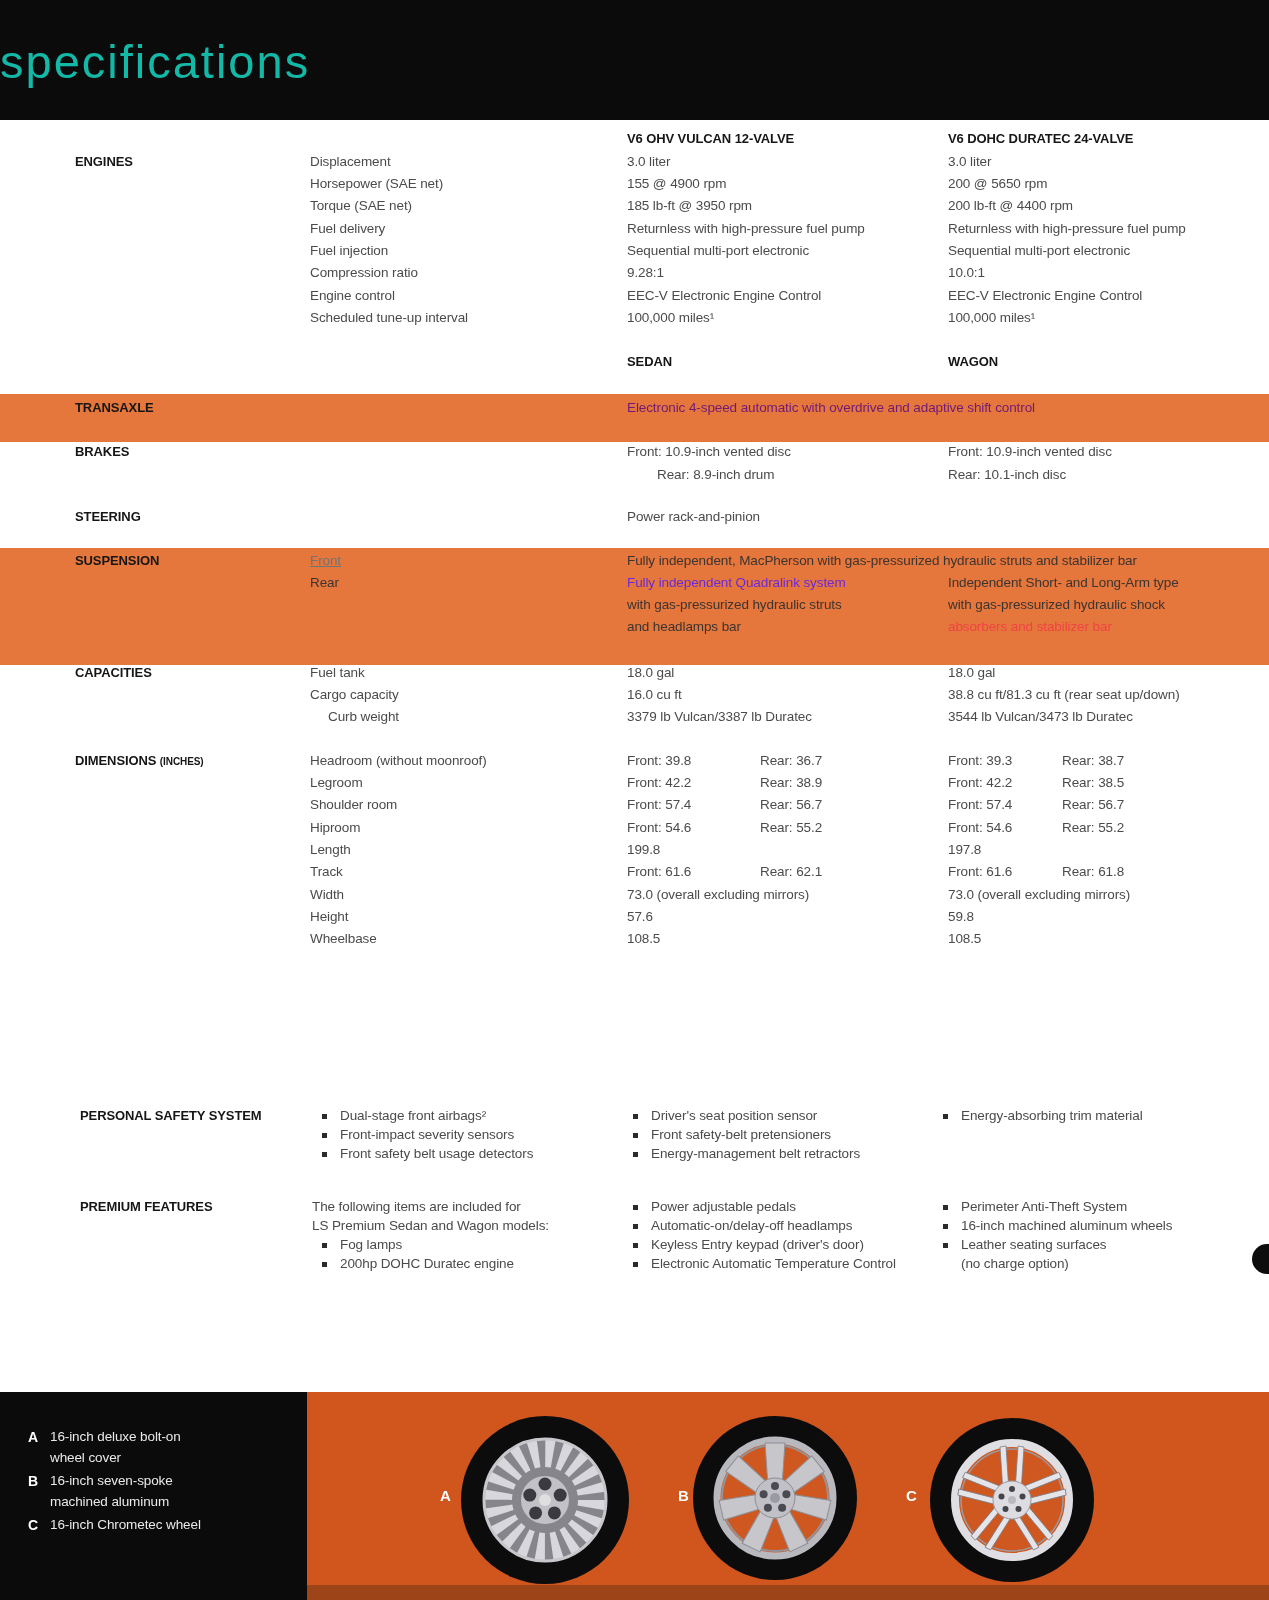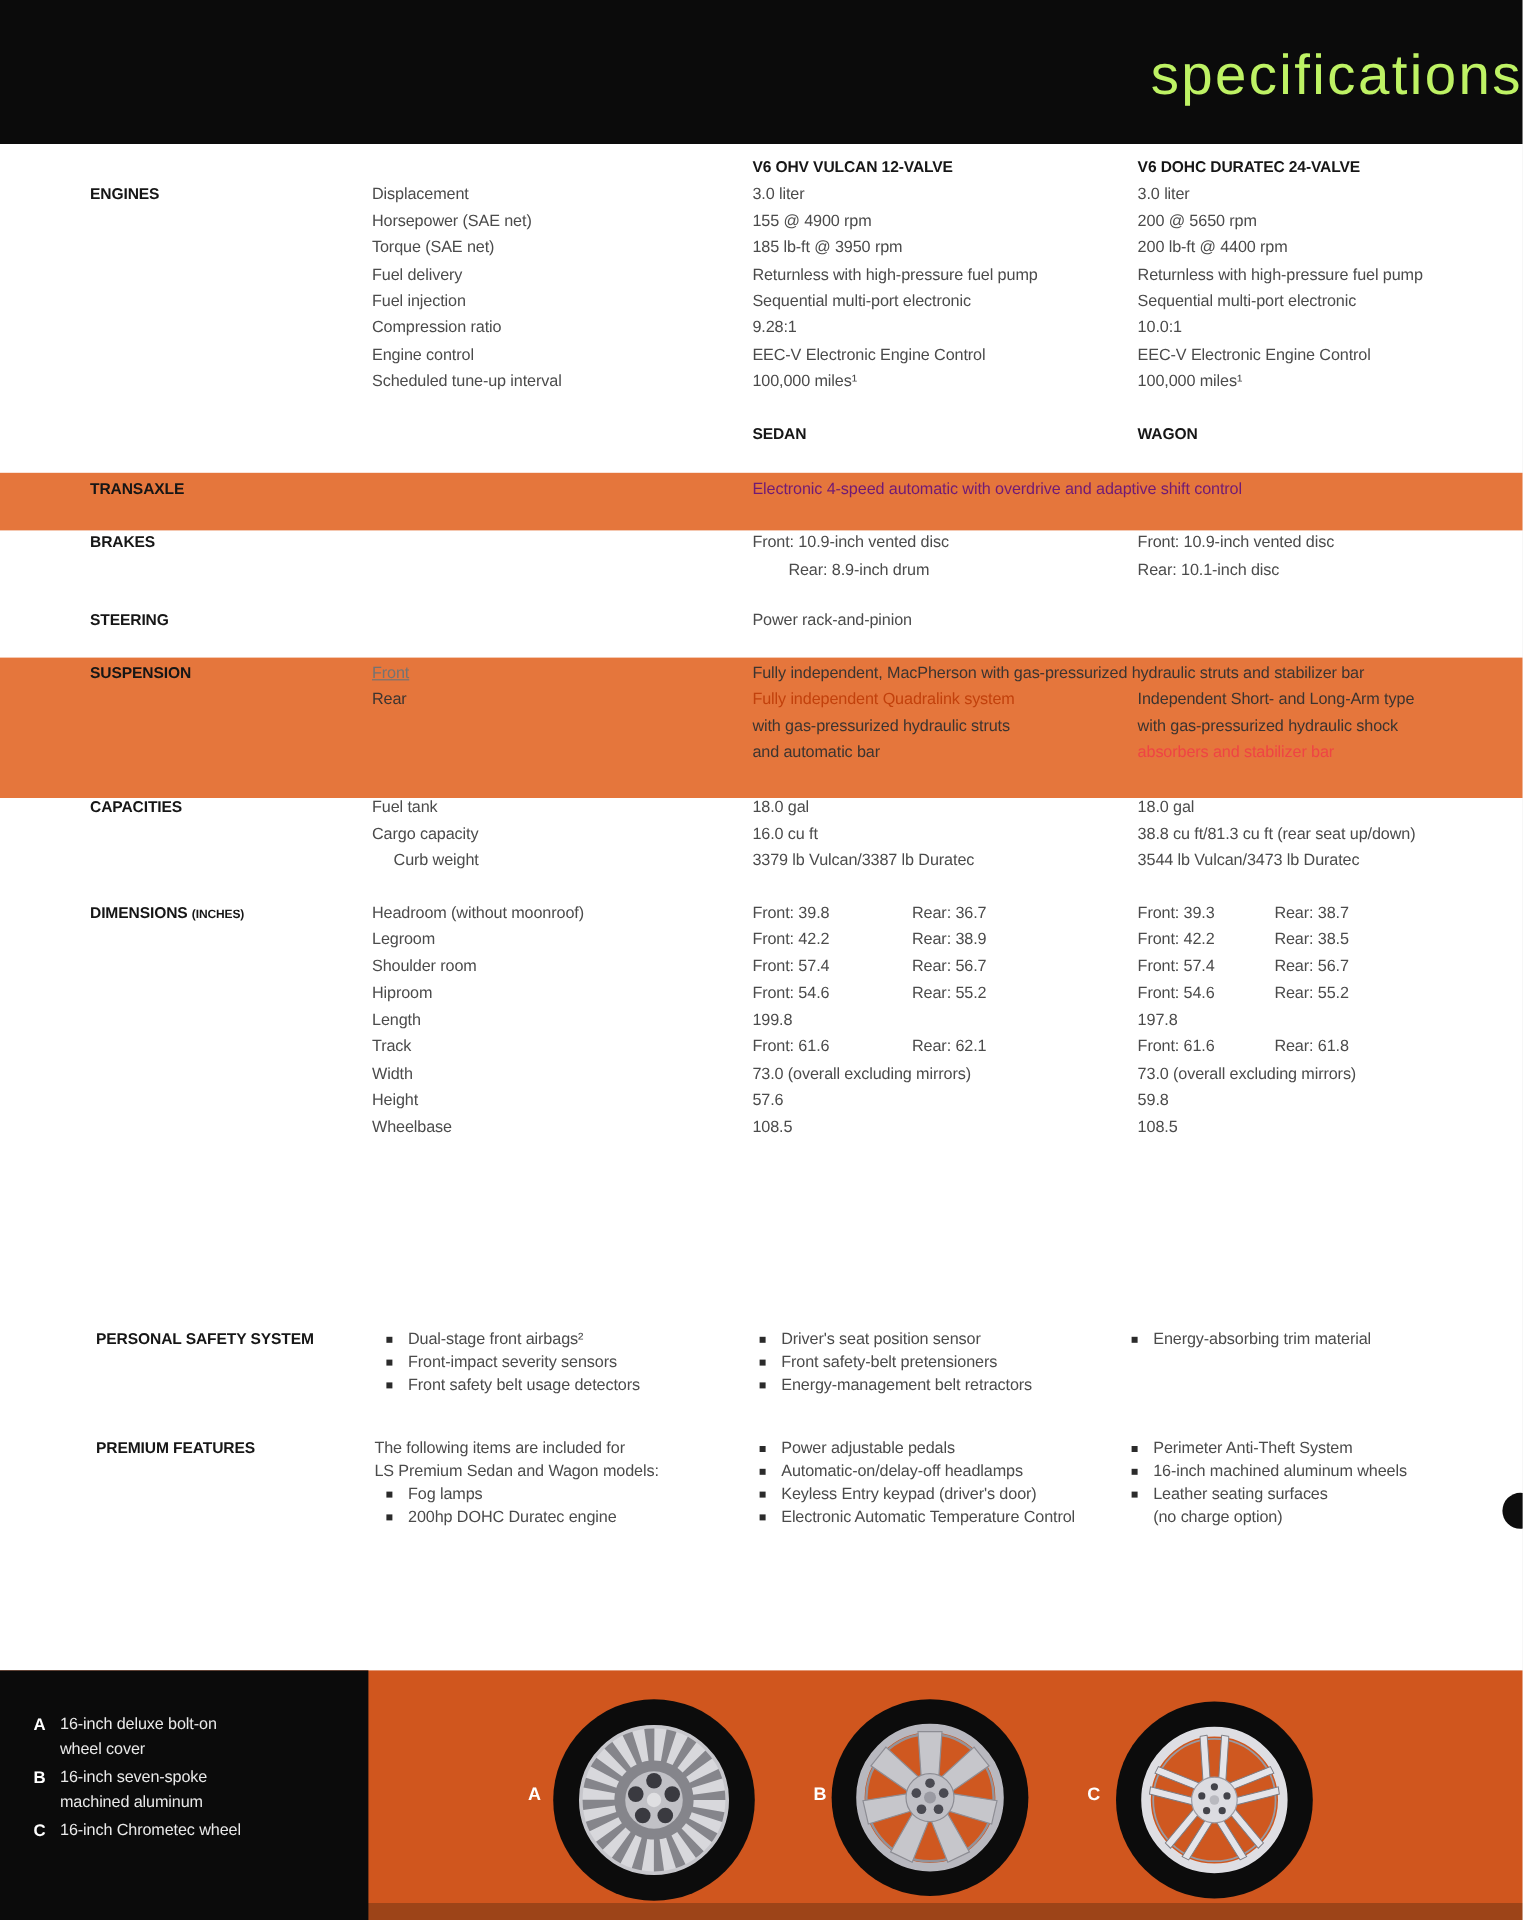--- a/index.html
+++ b/index.html
@@ -1,19 +1,19 @@
 <!DOCTYPE html>
 <html style="--band-orange: #e5763c; --bottom-orange: #d0561e; --band-black: #0b0b0b;"><head>
 <meta charset="utf-8">
 <style>
   html,body{margin:0;padding:0;background:#e8e8e8;}
   #page{position:relative;width:1269px;height:1600px;background:#ffffff;overflow:hidden;
         font-family:"Liberation Sans", sans-serif;}
   .band-black{position:absolute;left:0;width:100%;background:var(--band-black,#0b0b0b);}
-  .big-title{position:absolute;left:0;width:100%;text-align:right;color:#bef264;
+  .big-title{position:absolute;left:0;width:100%;text-align:left;color:#14b8a6;
         font-weight:300;letter-spacing:2px;}
   .lbl{position:absolute;font-weight:bold;font-size:13px;color:#161616;letter-spacing:-0.1px;white-space:nowrap;}
   .lbl .sub{font-size:10px;}
   .val{position:absolute;font-size:13.5px;color:#4b4b4b;white-space:nowrap;letter-spacing:-0.1px;}
   .band-orange{position:absolute;left:0;width:100%;background:var(--band-orange,#e5763c);}
   .bullet{position:absolute;width:5px;height:5px;background:#2b2b2b;}
   #bottom-strip{position:absolute;left:0;top:1392px;width:100%;height:208px;
         background:linear-gradient(180deg,var(--bottom-orange,#d0561e) 0 93%,#9d4418 93% 100%);}
   #wheel-legend-panel{position:absolute;left:0;top:1392px;width:307px;height:208px;background:#0b0b0b;}
   .legend-letter{position:absolute;font-weight:bold;font-size:14px;color:#ffffff;white-space:nowrap;}
@@ -82,23 +82,23 @@
   <span class="val" style="left:948px;top:467px;">Rear: 10.1-inch disc</span>
 
   <span class="lbl" style="left:75px;top:509px;">STEERING</span>
   <span class="val" style="left:627px;top:509px;">Power rack-and-pinion</span>
 
   <div class="band-orange" style="top:548px;height:117px;"></div>
   <span class="lbl" style="left:75px;top:553px;">SUSPENSION</span>
   <span class="val" style="left:310px;top:553px;color:#737373;text-decoration:underline;">Front</span>
   <span class="val" style="left:310px;top:575px;color:#3c3430;">Rear</span>
   <span class="val" style="left:627px;top:553px;color:#3c3430;">Fully independent, MacPherson with gas-pressurized hydraulic struts and stabilizer bar</span>
-  <span class="val" style="left:627px;top:575px;color:#c2410c;">Fully independent Quadralink system</span>
+  <span class="val" style="left:627px;top:575px;color:#6d28d9;">Fully independent Quadralink system</span>
   <span class="val" style="left:627px;top:597px;color:#3c3430;">with gas-pressurized hydraulic struts</span>
-  <span class="val" style="left:627px;top:619px;color:#3c3430;">and automatic bar</span>
+  <span class="val" style="left:627px;top:619px;color:#3c3430;">and headlamps bar</span>
   <span class="val" style="left:948px;top:575px;color:#3c3430;">Independent Short- and Long-Arm type</span>
   <span class="val" style="left:948px;top:597px;color:#3c3430;">with gas-pressurized hydraulic shock</span>
   <span class="val" style="left:948px;top:619px;color:#ef4444;">absorbers and stabilizer bar</span>
 
   <span class="lbl" style="left:75px;top:665px;">CAPACITIES</span>
   <span class="val" style="left:310px;top:665px;">Fuel tank</span>
   <span class="val" style="left:627px;top:665px;">18.0 gal</span>
   <span class="val" style="left:948px;top:665px;">18.0 gal</span>
   <span class="val" style="left:310px;top:687px;">Cargo capacity</span>
   <span class="val" style="left:627px;top:687px;">16.0 cu ft</span>

